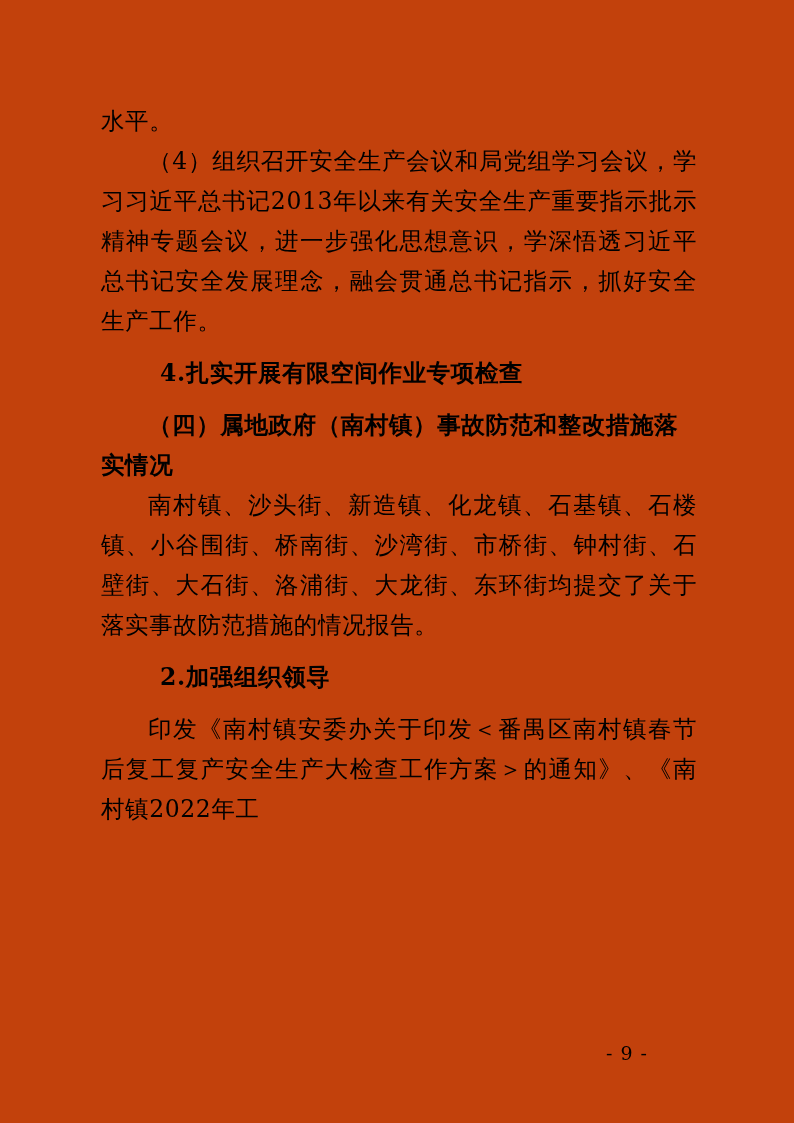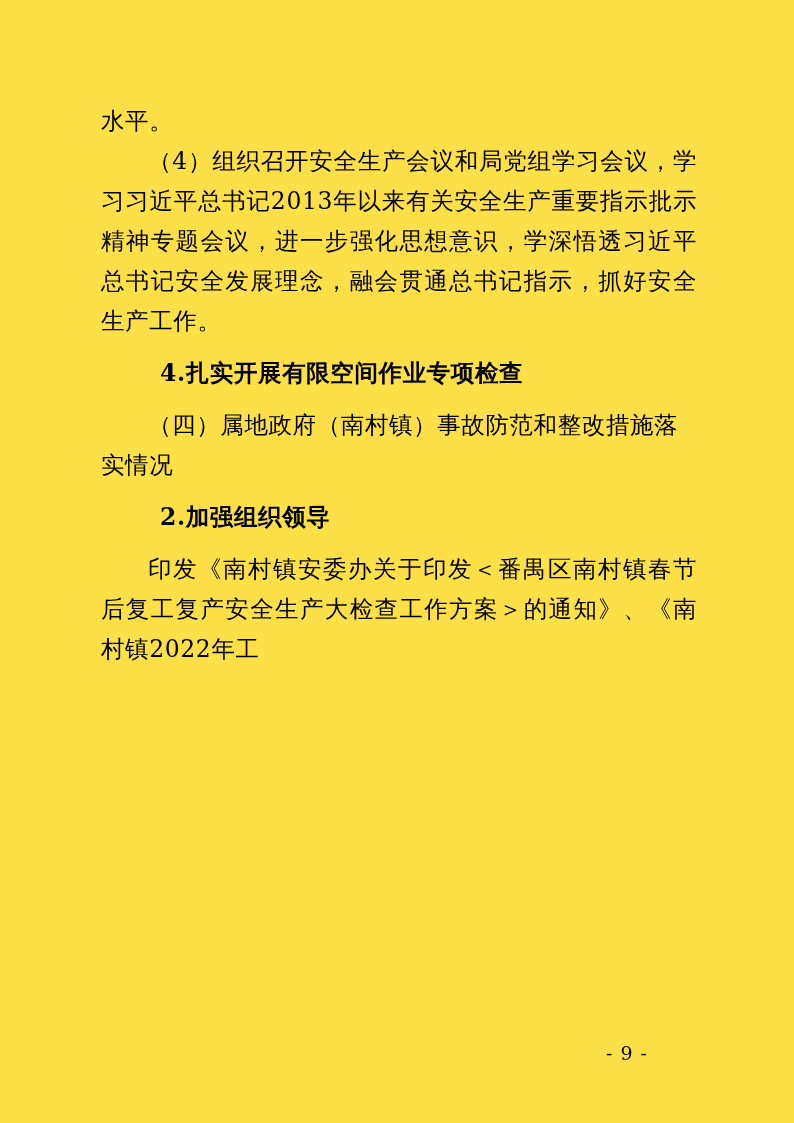--- a/index.html
+++ b/index.html
@@ -4,21 +4,21 @@
 <style>
   html, body {
     margin: 0;
     padding: 0;
     background: #ffffff;
   }
   .page {
     position: relative;
     width: 794px;
     height: 1123px;
-    background: #fde047;
+    background: #c2410c;
     overflow: hidden;
     box-sizing: border-box;
   }
   .content {
     position: absolute;
     left: 101px;
     top: 101px;
     width: 596px;
   }
   
@@ -43,21 +43,21 @@
     font-weight: bold;
     text-indent: 2em;
     margin: 12px;
     letter-spacing: 0.6px;
   }
   .heading-center {
     font-family: "DejaVu Serif", "Liberation Serif", serif;
     font-size: 23.5px;
     line-height: 40px;
     color: #000000;
-    font-weight: normal;
+    font-weight: bold;
     text-indent: 2em;
     margin: 0;
     letter-spacing: 0.6px;
     text-align: left;
   }
   .page-number {
     position: absolute;
     left: 0;
     right: 0;
     top: 1042px;
@@ -82,20 +82,21 @@
     <p class="para" style="text-indent:0;">水平。</p>
 
 
     <p class="para">（4）组织召开安全生产会议和局党组学习会议，学习习近平总书记2013年以来有关安全生产重要指示批示精神专题会议，进一步强化思想意识，学深悟透习近平总书记安全发展理念，融会贯通总书记指示，抓好安全生产工作。</p>
 
     <p class="heading">4.扎实开展有限空间作业专项检查</p>
 
 
     <p class="heading-center">（四）属地政府（南村镇）事故防范和整改措施落实情况</p>
 
+    <p class="para">南村镇、沙头街、新造镇、化龙镇、石基镇、石楼镇、小谷围街、桥南街、沙湾街、市桥街、钟村街、石壁街、大石街、洛浦街、大龙街、东环街均提交了关于落实事故防范措施的情况报告。</p>
 
 
     <p class="heading">2.加强组织领导</p>
 
     <p class="para">印发《南村镇安委办关于印发＜番禺区南村镇春节后复工复产安全生产大检查工作方案＞的通知》、《南村镇2022年工</p>
 
   </div>
 
   <div class="page-number">
     <span class="pn-inner">- 9 -</span>

